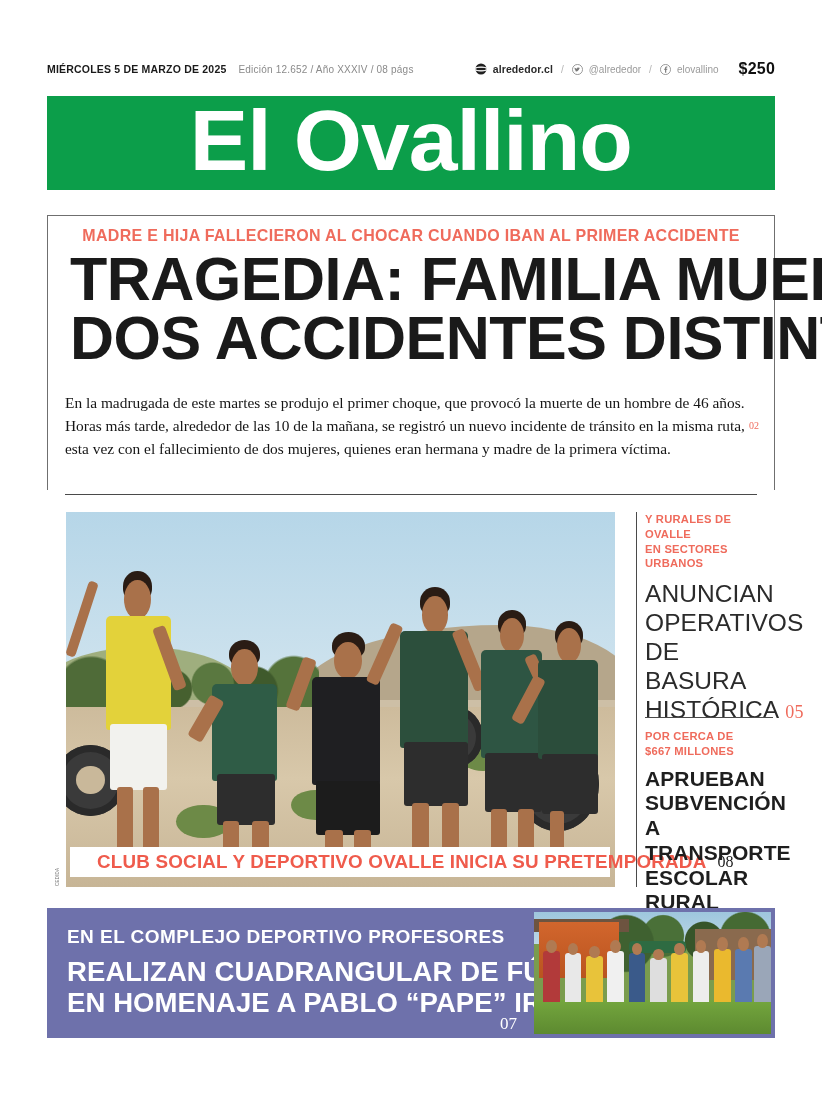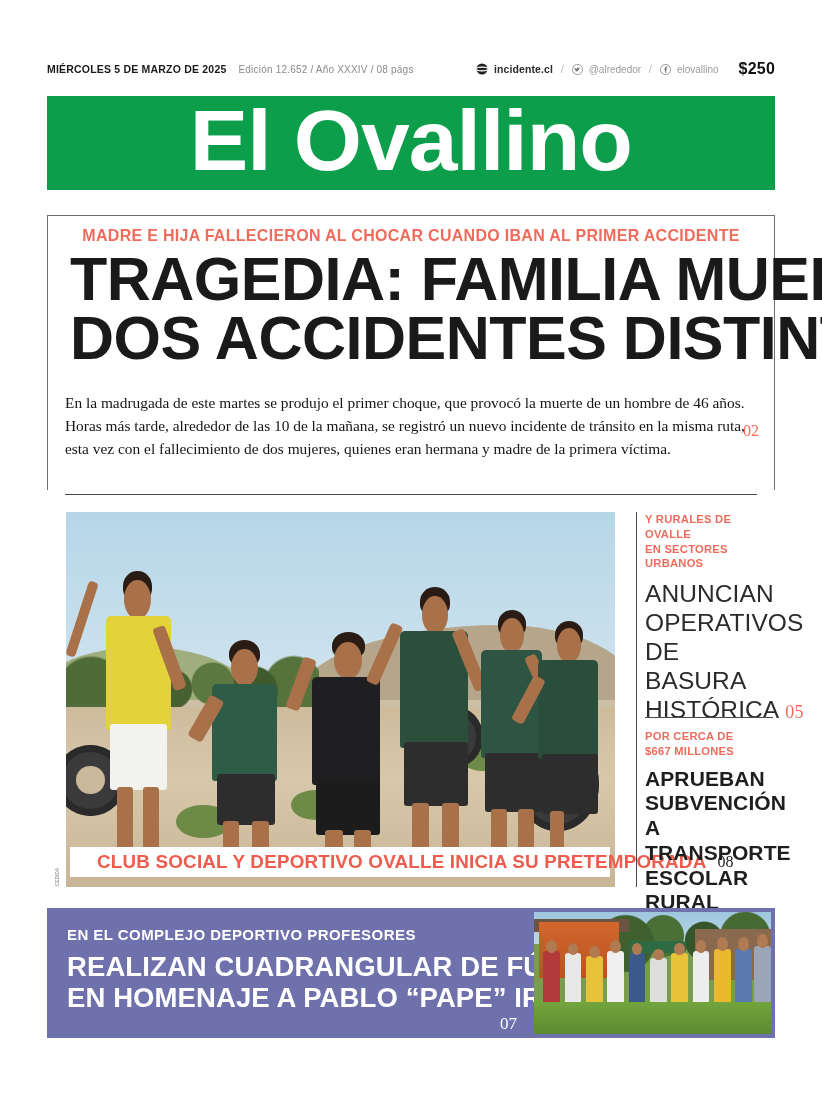--- a/index.html
+++ b/index.html
@@ -94,21 +94,21 @@
     font-family: "Liberation Serif", serif;
     font-size: 15.4px;
     line-height: 1.48;
     color: #151515;
     text-align: left;
   }
   .lead-par .pagenum {
     color: #ef6b5c;
     font-family: "Liberation Serif", serif;
     font-weight: 400;
-    font-size: 16px;
+    font-size: 10px;
     float: right;
     margin-top: -19px;
   }
 
   .hr-under-lead {
     position: absolute; left: 65px; top: 494px; width: 692px;
     height: 1px; background: #4a4a4a;
   }
 
   
@@ -215,21 +215,21 @@
     display: flex;
   }
   .promo-text {
     width: 484px; padding: 18px 14px 0 20px;
     position: relative;
   }
   .promo-kicker {
     color: #ffffff;
     font-family: "Liberation Sans Narrow", "Liberation Sans", sans-serif;
     font-weight: 700;
-    font-size: 15px;
+    font-size: 19px;
     letter-spacing: .45px;
   }
   .promo-title {
     margin-top: 8px;
     color: #ffffff;
     font-family: "Liberation Sans Narrow", "Liberation Sans", sans-serif;
     font-weight: 700;
     font-size: 27.5px;
     line-height: 1.13;
     letter-spacing: .1px;
@@ -311,21 +311,21 @@
 
     <div class="topbar-right">
       <span class="sicon">
         <svg width="12" height="12" viewBox="0 0 24 24">
           <circle cx="12" cy="12" r="11" fill="#1f1f1f"></circle>
           <ellipse cx="12" cy="12" rx="11" ry="4.3" fill="none" stroke="#fff" stroke-width="1.6"></ellipse>
           <line x1="1" y1="9" x2="23" y2="9" stroke="#fff" stroke-width="1.5"></line>
           <line x1="1" y1="15" x2="23" y2="15" stroke="#fff" stroke-width="1.5"></line>
         </svg>
       </span>
-      <span class="site-name">incidente.cl</span>
+      <span class="site-name">alrededor.cl</span>
       <span class="sep">/</span>
       <span class="sicon">
         <svg width="11" height="11" viewBox="0 0 24 24">
           <circle cx="12" cy="12" r="11" fill="none" stroke="#777" stroke-width="1.6"></circle>
           <path d="M6.5 15.5c4 1.8 8.5-.6 9.2-5 .6-.4 1.1-1 1.4-1.6-.5.2-1 .35-1.6.4.6-.35 1-.9 1.2-1.6-.55.33-1.15.57-1.8.7-1.5-1.6-4.1-.5-3.9 1.7-2.2-.1-4-1.2-5-2.7-.7 1.2-.35 2.7.7 3.4-.4 0-.8-.12-1.15-.3 0 1.3.9 2.4 2.05 2.65-.37.1-.76.12-1.12.05.32 1.05 1.3 1.8 2.45 1.82-1.05.8-2.3 1.1-3.4.9z" fill="#777"></path>
         </svg>
       </span>
       <span class="handle">@alrededor</span>
       <span class="sep">/</span>
       <span class="sicon">

